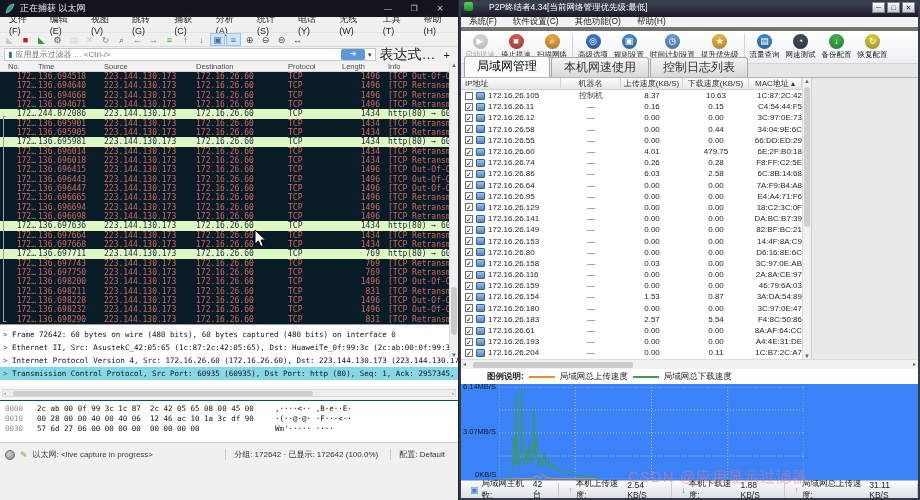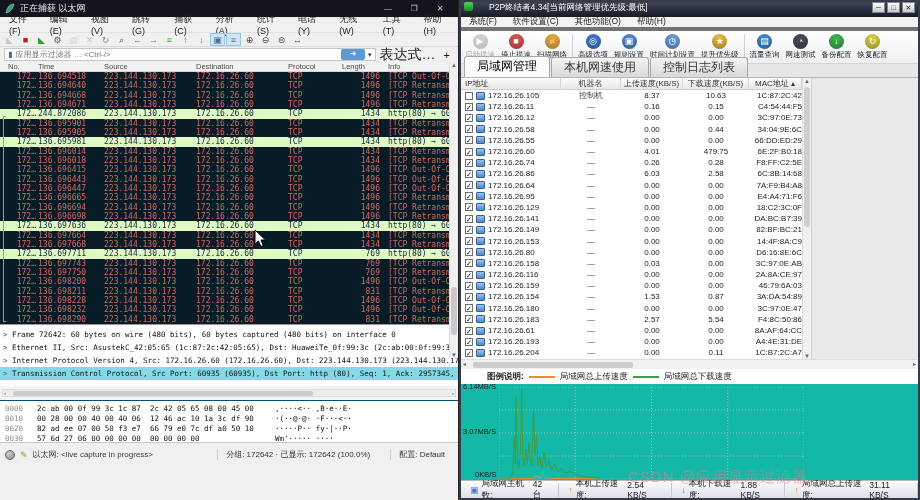--- a/index.html
+++ b/index.html
@@ -50,21 +50,21 @@
   .hsb-thumb{position:absolute;left:10px;width:300px;top:1px;height:5px;background:#cccccc;border-radius:2px}
   .ws-hex{height:42px;background:#fff;border-top:1px solid #0c4a6e;font-family:"DejaVu Sans Mono",monospace;font-size:7.5px;padding-top:2px;overflow:hidden}
   .hline{height:10px;display:flex;align-items:center;padding-left:5px;white-space:pre}
   .hoff{color:#8a8a8a;width:32px;flex:0 0 auto}
   .hbytes{color:#101010;width:238px;flex:0 0 auto}
   .hascii{color:#101010}
   .ws-status{height:24px;border-top:1px solid #c9c9c9;display:flex;align-items:center;font-size:8px;color:#333;padding:0 5px;gap:5px;background:#f0f0f0}
   .sico1{width:10px;height:10px;border-radius:50%;background:radial-gradient(circle at 35% 35%,#cfcfcf,#8a8a8a);border:1px solid #666}
   .sico2{color:#b08820;font-size:9px}
   .ws-status .mid{color:#3a3a3a}
-  .ws-status .right{margin-left:auto;display:flex;gap:12px;align-items:center}
+  .ws-status .right{margin-left:auto;display:flex;gap:4px;align-items:center}
   .sseg{padding:0 8px;border-left:1px solid #cdcdcd}
 
   
   .pp{position:absolute;left:459px;top:0;width:461px;height:500px;background:#f0f0f0;border:2px solid #353b49;overflow:hidden}
   .pp-title{height:15px;background:linear-gradient(#3c4355,#171b25);display:flex;align-items:flex-start;color:#fff;font-size:8.5px;padding:0 3px;gap:16px}
   .pp-ico{width:9px;height:9px;background:linear-gradient(#4fd45e,#1d8f2c);border-radius:2px;flex:0 0 auto}
   .pp-btns{margin-left:auto;display:flex;gap:2px}
   .pp-btn{width:13px;height:11px;background:linear-gradient(#fdfdfd,#c6cad2);border:1px solid #7e8590;font-size:7px;line-height:9px;text-align:center;color:#1c1c1c}
   .pp-menu{height:14px;display:flex;align-items:center;font-size:8.5px;background:#f2f2f2;border-bottom:4px solid #737373;color:#1a1a1a}
   .pp-tools{height:33px;background:linear-gradient(#ffffff,#edeff2);display:flex;align-items:center;padding:0 1px;border-bottom:1px solid #d5d5d5}
@@ -89,21 +89,21 @@
   .r .pc2{color:#444}
   .r .pc5{text-align:right;padding-left:2px}
   .pvsb{width:9px;background:#f1f1f1;border-left:1px solid #ddd;position:relative;font-size:6px;color:#666;text-align:center;flex:0 0 auto}
   .pvthumb{position:absolute;left:1px;top:9px;width:6px;height:140px;background:#cfcfcf;border-radius:3px}
   .pfill{flex:1;background:#e9e9e9;border-left:1px solid #cfcfcf}
   .pp-hsb{height:10px;background:#f1f1f1;border-top:1px solid #ddd;position:relative;font-size:6px;color:#666}
   .pp-hsb .thumb{position:absolute;left:12px;top:2px;width:160px;height:6px;background:#ccc;border-radius:2px}
   .leg{height:15px;display:flex;align-items:center;font-size:8.5px;gap:5px;padding-left:26px;background:#fff;color:#222}
   .leg .t{font-weight:bold}
   .ld{width:26px;height:2px;flex:0 0 auto}
-  .chart{position:relative;height:96px;background:#14b8a6}
+  .chart{position:relative;height:96px;background:#3b82f6}
   .ylab{position:absolute;font-size:7.5px;color:#1a1a1a}
   .plot{position:absolute;left:38px;top:3px;width:305px;height:92px}
   .pp-status{height:18px;background:linear-gradient(#fbfbfb,#dde1e7);border-top:1px solid #b8b8b8;display:flex;align-items:center;font-size:8.5px;color:#1c1c1c}
   .st{display:flex;align-items:center;gap:3px;padding:0 9px;border-right:1px solid #c8c8c8;height:14px}
   .sic{font-size:9px;font-weight:bold}
 
   .watermark{position:absolute;left:628px;top:468px;font-size:15px;letter-spacing:1px;color:rgba(232,120,140,.55);white-space:nowrap;pointer-events:none;z-index:50}
   .cursor{position:absolute;left:254px;top:229px;z-index:60}
 </style>
 </head>
@@ -448,21 +448,20 @@
     <div class="ws-hsb">
       <div class="hsb-track">
         <span>‹</span>
         <div class="hsb-thumb"></div>
         <span>›</span>
       </div>
     </div>
     <div class="ws-hex" id="wsHex">
         <div class="hline"><div class="hoff">0000</div><div class="hbytes">2c ab 00 0f 99 3c 1c 87  2c 42 05 65 08 00 45 00</div><div class="hascii">,····&lt;·· ,B·e··E·</div></div>
         <div class="hline"><div class="hoff">0010</div><div class="hbytes">00 28 00 00 40 00 40 06  12 46 ac 10 1a 3c df 90</div><div class="hascii">·(··@·@· ·F···&lt;··</div></div>
-        <div class="hline"><div class="hoff">0020</div><div class="hbytes">82 ad ee 07 00 50 f3 e7  66 79 e0 7c df a0 50 10</div><div class="hascii">·····P·· fy·|··P·</div></div>
         <div class="hline"><div class="hoff">0030</div><div class="hbytes">57 6d 27 06 00 00 00 00  00 00 00 00</div><div class="hascii">Wm'····· ····</div></div>
       </div>
     <div class="ws-status">
       <span class="sico1"></span>
       <span class="sico2">✎</span>
       <span class="mid">以太网: &lt;live capture in progress&gt;</span>
       <span class="right">
         <span class="sseg">分组: 172642 · 已显示: 172642 (100.0%)</span>
         <span class="sseg">配置: Default</span>
       </span>

